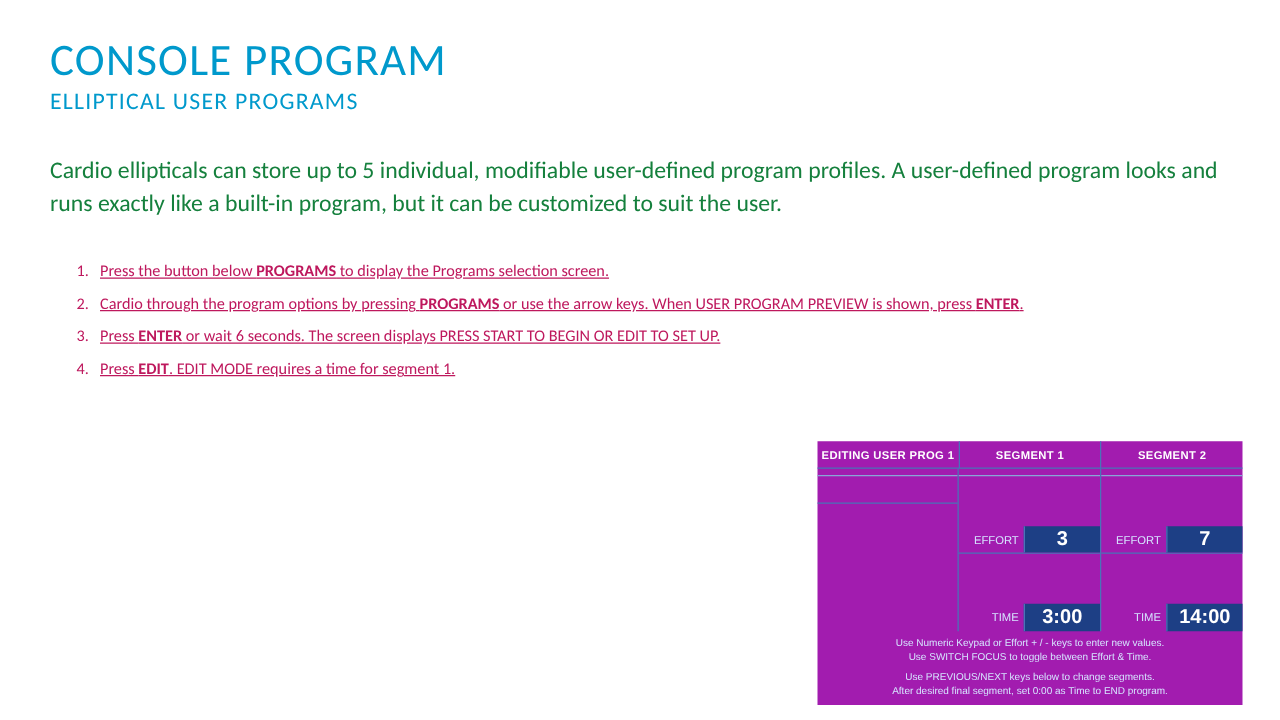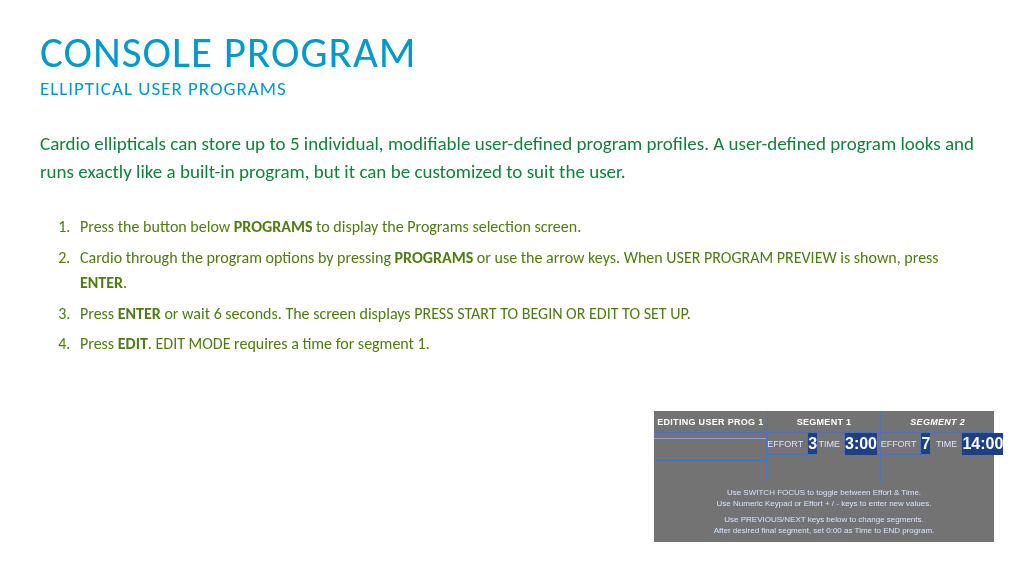--- a/index.html
+++ b/index.html
@@ -20,21 +20,21 @@
   .header-row {
     display: flex;
     justify-content: space-between;
     align-items: flex-start;
   }
   .titles {
     display: flex;
     flex-direction: column;
   }
   .title {
-    font-size: 43px;
+    font-size: 36px;
     font-weight: 300;
     letter-spacing: 1px;
     color: #0099cc;
     line-height: 1.05;
   }
   .subtitle {
     font-size: 19px;
     font-weight: 300;
     letter-spacing: 1px;
     color: #0099cc;
@@ -47,68 +47,71 @@
   .intro {
     margin-top: 30px;
     font-size: 19px;
     line-height: 1.45;
     color: #15803d;
   }
   .steps {
     margin-top: 30px;
     list-style: decimal;
     padding-left: 34px;
-    font-size: 16px;
+    font-size: 13px;
     line-height: 1.55;
-    color: #4d7c0f;
+    color: #be185d;
+    text-decoration: underline;
   }
   .steps li {
     margin-bottom: 6px;
     padding-left: 6px;
   }
   .bold { font-weight: 700; }
 
   
   .panel {
     position: absolute;
     right: 30px;
-    bottom: 34px;
+    bottom: 12px;
     width: 340px;
-    background: #737373;
+    background: #a21caf;
     color: #fff;
     font-family: Arial, sans-serif;
     font-size: 10px;
   }
   .panel .tabs {
     display: flex;
     height: 22px;
   }
   .panel .tab {
     flex: 1;
     border-right: 1px solid #4a73b8;
     border-bottom: 1px solid #4a73b8;
     display: flex;
     align-items: center;
     justify-content: center;
     font-weight: 700;
     font-size: 9px;
     letter-spacing: .3px;
   }
-  .panel .tab:last-child { border-right: none; font-style: italic; }
+  .panel .tab:last-child { border-right: none; }
   .panel .rows {
     display: flex;
   }
   .panel .rows .left {
     width: 33.33%;
     border-right: 1px solid #4a73b8;
   }
   .panel .rows .seg {
     width: 33.33%;
     border-right: 1px solid #4a73b8;
     display: flex;
+    flex-direction: column;
+    gap: 40px;
   }
   .panel .rows .seg:last-child { border-right: none; }
   .panel .cell {
     display: flex;
     align-items: center;
     height: 22px;
     border-bottom: 1px solid #4a73b8;
   }
   .panel .cell:last-child { border-bottom: none; }
   .panel .label {
@@ -202,21 +205,21 @@
           <div class="label">EFFORT</div>
           <div class="val">7</div>
         </div>
         <div class="cell">
           <div class="label">TIME</div>
           <div class="val">14:00</div>
         </div>
       </div>
     </div>
     <div class="footer">
+      <div>Use Numeric Keypad or Effort + / - keys to enter new values.</div>
       <div>Use SWITCH FOCUS to toggle between Effort &amp; Time.</div>
-      <div>Use Numeric Keypad or Effort + / - keys to enter new values.</div>
       <div class="gap"></div>
       <div>Use PREVIOUS/NEXT keys below to change segments.</div>
       <div>After desired final segment, set 0:00 as Time to END program.</div>
     </div>
   </div>
 
 </div>
 
 </body></html>

